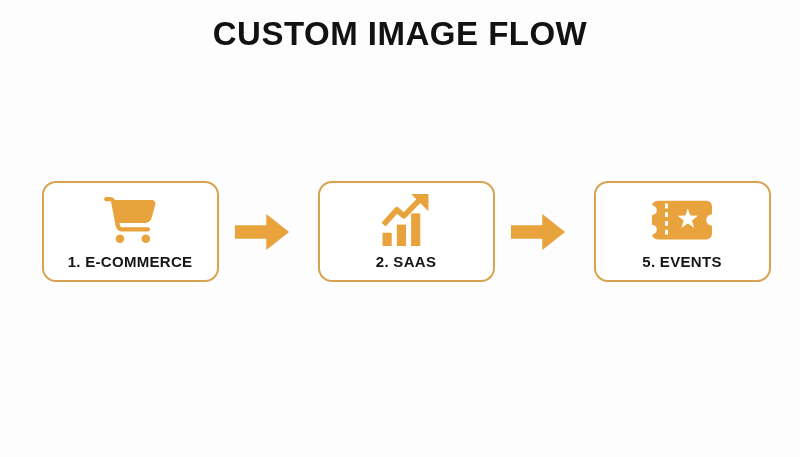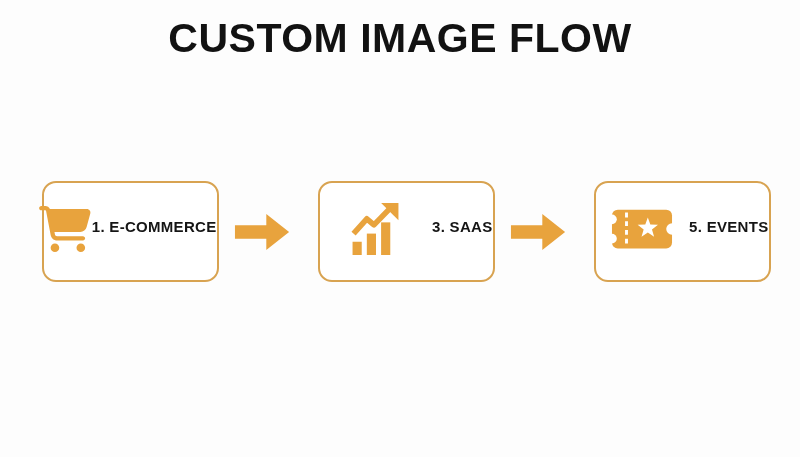--- a/index.html
+++ b/index.html
@@ -19,39 +19,40 @@
   .canvas {
     position: relative;
     width: 800px; height: 457px;
     background: var(--color-background);
   }
   .title {
     position: absolute;
     top: 15px; left: 0;
     width: 100%;
     text-align: center;
-    font-size: 41px;
+    font-size: 33px;
     font-weight: 800;
     letter-spacing: 0.5px;
     color: var(--color-title_text);
   }
   .flow-row {
     position: absolute;
     top: 181px; left: 0; right: 0;
     display: flex;
     justify-content: center;
     align-items: center;
   }
   .step-box {
     width: 177px;
     height: 101px;
     background: #ffffff;
     border: 2px solid var(--color-border);
     border-radius: 14px;
     display: flex;
+    flex-direction: column;
     align-items: center;
     justify-content: flex-end;
     padding-bottom: 10px;
     margin-left: 12px;
   }
   .step-icon {
     flex: 1;
     display: flex;
     align-items: center;
     justify-content: center;
@@ -101,21 +102,21 @@
     <div class="step-box">
       <span class="step-icon">
         <svg width="50" height="52" viewBox="0 0 46 51" aria-hidden="true">
           <rect class="icon-fill" x="0" y="38" width="9" height="13"></rect>
           <rect class="icon-fill" x="14" y="30" width="9" height="21"></rect>
           <rect class="icon-fill" x="28" y="19" width="9" height="32"></rect>
           <path class="icon-stroke" d="M1,30 L14,15.5 L21,21.5 L37,5" stroke-width="5.5" stroke-linejoin="round"></path>
           <polygon class="icon-fill" points="28,0 45,0 45,17"></polygon>
         </svg>
       </span>
-      <span class="step-label">3. SAAS</span>
+      <span class="step-label">2. SAAS</span>
     </div>
 
     <span class="connector">
       <svg width="57" height="38" viewBox="0 0 58 40" aria-hidden="true">
         <polygon class="icon-fill" points="0,13 33,13 33,1 57,20 33,39 33,27 0,27"></polygon>
       </svg>
     </span>
 
     <div class="step-box">
       <span class="step-icon">

